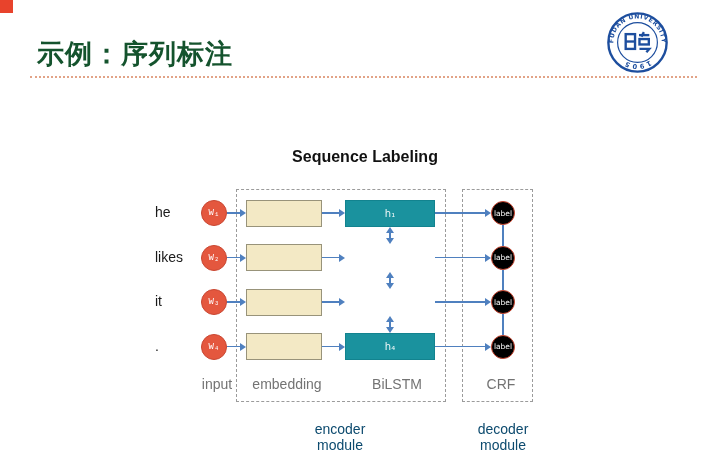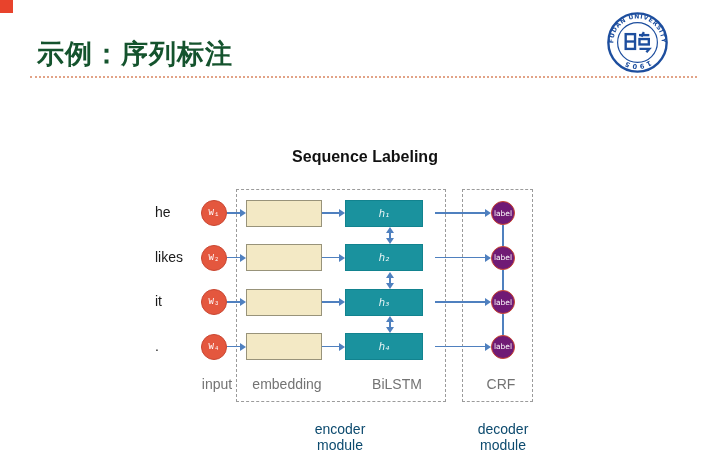--- a/index.html
+++ b/index.html
@@ -25,28 +25,28 @@
   .encoder-box{left:236px;top:189px;width:208px;height:211px;}
   .decoder-box{left:462px;top:189px;width:69px;height:211px;}
 
   
   .row{position:absolute;inset:0;pointer-events:none;text-align:center;}
   .row .word{position:absolute;left:155px;top:calc(var(--cy) - 9px);font-size:14px;color:#1a1a1a;}
   .node{position:absolute;border-radius:50%;display:flex;align-items:center;justify-content:center;
         color:#fff;font-family:"DejaVu Sans",sans-serif;box-sizing:border-box;}
   .wnode{left:201px;top:calc(var(--cy) - 13px);width:26px;height:26px;background:#e4573e;
          border:1px solid #c94631;font-size:9px;font-family:Liberation Mono, monospace;}
-  .lnode{left:491px;top:calc(var(--cy) - 12px);width:24px;height:24px;background:#701a75;
+  .lnode{left:491px;top:calc(var(--cy) - 12px);width:24px;height:24px;background:#000000;
          border:1px solid #c94631;font-size:7.5px;}
   .embed{position:absolute;left:246px;top:calc(var(--cy) - 13.5px);width:76px;height:27px;
          background:#f3e9c5;border:1px solid #98937a;box-sizing:border-box;}
-  .hnode{position:absolute;left:345px;top:calc(var(--cy) - 13.5px);width:78px;height:27px;
+  .hnode{position:absolute;left:345px;top:calc(var(--cy) - 13.5px);width:90px;height:27px;
          background:#1a929e;border:1px solid #12838f;box-sizing:border-box;display:flex;
          align-items:center;justify-content:center;color:#eef7f7;
-         font-family:"DejaVu Sans",sans-serif;font-size:10px;font-style:italic;}
+         font-family:"DejaVu Sans",sans-serif;font-size:10px;}
 
   
   .harrow{position:absolute;height:10px;top:calc(var(--cy) - 5px);}
   .harrow .shaft{position:absolute;left:0;right:4px;top:4.2px;height:1.5px;background:#4f80bf;}
   .harrow .head{position:absolute;right:0;top:1px;width:0;height:0;
                 border-left:6px solid #4f80bf;border-top:4px solid transparent;
                 border-bottom:4px solid transparent;}
   .a1{left:227px;width:19px;}
   .a2{left:322px;width:23px;}
   .a3{left:435px;width:56px;}
@@ -146,23 +146,20 @@
         </span>
       <span class="harrow a1">
           <i class="shaft"></i>
           <i class="head"></i>
         </span>
       <span class="embed"></span>
       <span class="harrow a2">
           <i class="shaft"></i>
           <i class="head"></i>
         </span>
-      <span class="hnode">
-          <span>h₂</span>
-        </span>
       <span class="harrow a3">
           <i class="shaft"></i>
           <i class="head"></i>
         </span>
       <span class="node lnode">
           <span>label</span>
         </span>
     </div>
 
     <div class="row" style="--cy:302px">
@@ -171,23 +168,20 @@
           <span>W₃</span>
         </span>
       <span class="harrow a1">
           <i class="shaft"></i>
           <i class="head"></i>
         </span>
       <span class="embed"></span>
       <span class="harrow a2">
           <i class="shaft"></i>
           <i class="head"></i>
-        </span>
-      <span class="hnode">
-          <span>h₃</span>
         </span>
       <span class="harrow a3">
           <i class="shaft"></i>
           <i class="head"></i>
         </span>
       <span class="node lnode">
           <span>label</span>
         </span>
     </div>
 

